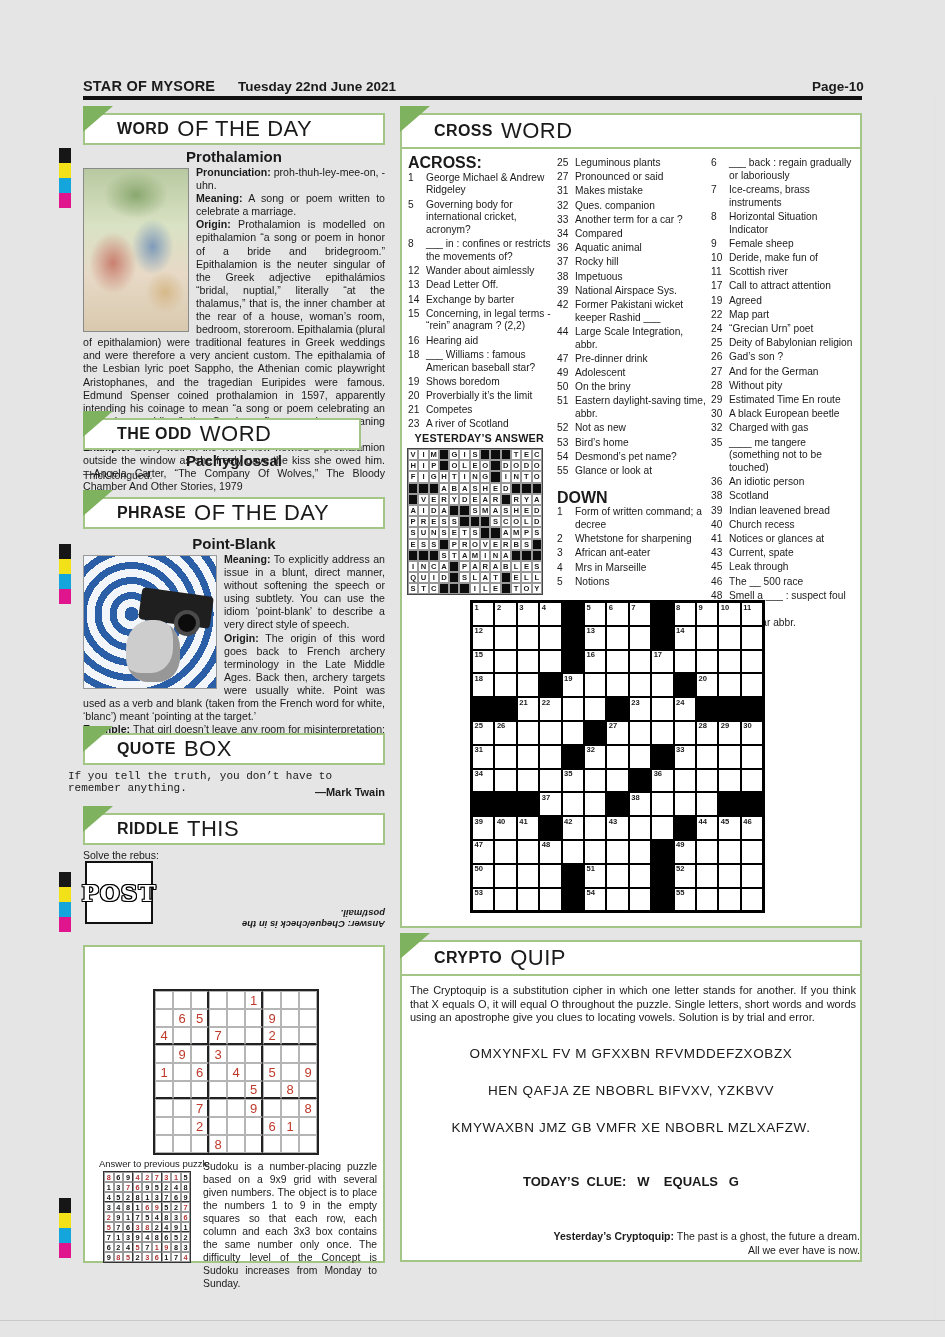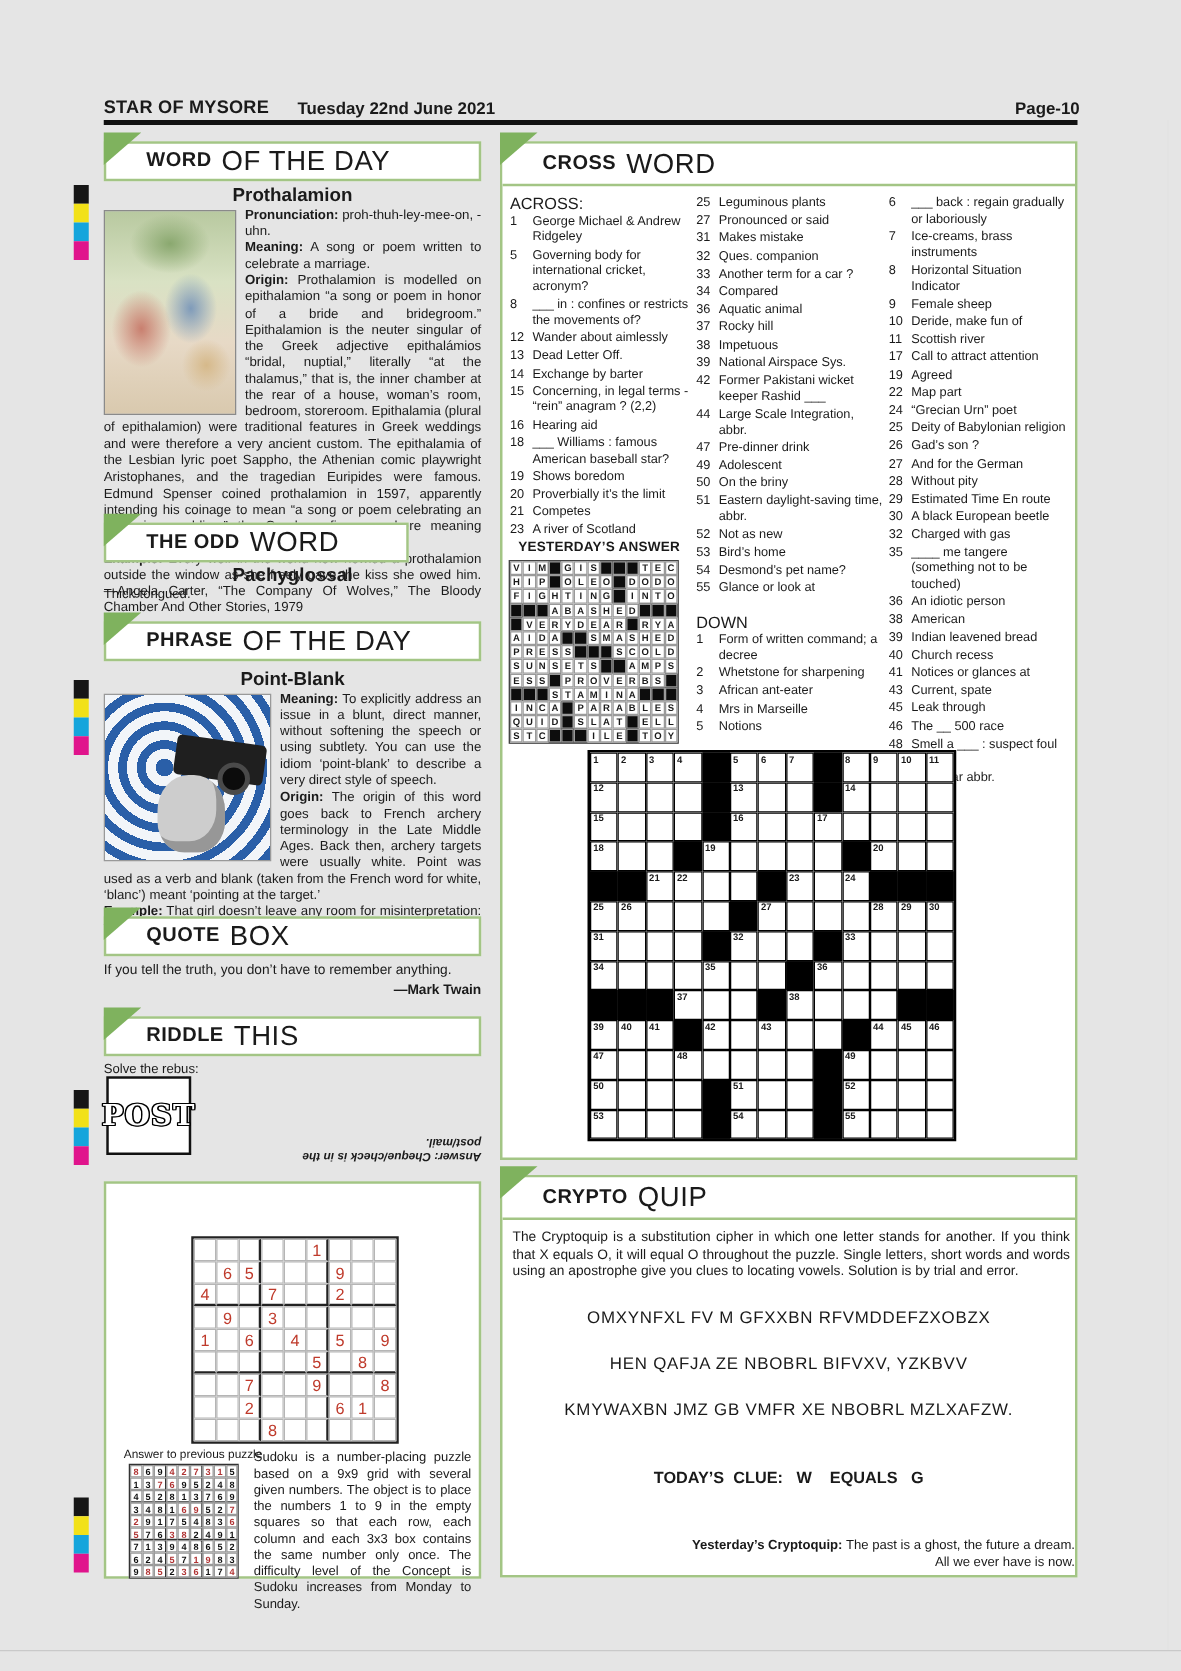--- a/index.html
+++ b/index.html
@@ -41,35 +41,35 @@
       radial-gradient(ellipse 28px 30px at 78% 76%, #d6b98a 0%, rgba(214,185,138,0) 70%),
       linear-gradient(180deg,#b8c9a0 0%,#d9e2c4 35%,#e7d9c6 65%,#d9c9ae 100%);}
 
   
   .phrase-img{position:relative;width:134px;height:134px;float:left;margin:2px 7px 2px 0;border:1px solid #999;overflow:hidden;
     background:repeating-radial-gradient(circle at 36% 44%, #2a5fa8 0 7px, #f2f5f9 7px 15px);}
   .phrase-gun{position:absolute;right:4px;top:36px;width:72px;height:32px;background:#1f1f1f;transform:rotate(8deg);border-radius:4px;}
   .phrase-muzzle{position:absolute;right:16px;top:54px;width:26px;height:26px;border-radius:50%;background:#0c0c0c;border:4px solid #4a4a4a;}
   .phrase-face{position:absolute;left:42px;top:64px;width:54px;height:62px;background:#cdcdcd;border-radius:46% 46% 40% 40%;box-shadow:inset -7px -9px 0 #979797;}
 
-  .quote-text{position:absolute;left:83px;top:770px;width:302px;font-size:11px;}
+  .quote-text{position:absolute;left:68px;top:770px;width:302px;font-size:11px;font-family:Liberation Mono, monospace;}
   .quote-attrib{position:absolute;left:83px;top:786px;width:302px;text-align:right;font-weight:bold;font-size:11px;}
 
   .riddle-prompt{position:absolute;left:83px;top:849px;width:302px;font-size:10.5px;}
   .rebus-box{position:absolute;left:85px;top:861px;width:68px;height:63px;border:2px solid #111;display:flex;align-items:center;justify-content:center;background:#fff;}
   .rebus-text{font-family:"DejaVu Serif",serif;font-weight:bold;font-size:23px;color:#fff;letter-spacing:1px;
     text-shadow:-1px -1px 0 #000,1px -1px 0 #000,-1px 1px 0 #000,1px 1px 0 #000,0 -1px 0 #000,0 1px 0 #000,-1px 0 0 #000,1px 0 0 #000;}
   .riddle-answer{position:absolute;left:213px;top:908px;width:172px;transform:rotate(180deg);font-size:9.5px;font-style:italic;font-weight:bold;text-align:left;}
 
   
   .bigbox{position:absolute;border:2px solid var(--accent);background:#fff;}
 
   
   .cluecol{position:absolute;font-size:10.2px;line-height:12.7px;}
-  .clue-header{font-weight:normal;font-size:13px;margin-bottom:2px;}
+  .clue-header{font-weight:bold;font-size:16px;margin-bottom:2px;}
   .clue{display:flex;margin-bottom:1.5px;}
   .cnum{flex:none;width:18px;}
   .ctext{flex:1;}
   .down-block{margin-top:14px;}
 
   .yest-label{position:absolute;left:6px;top:317px;width:136px;text-align:right;font-weight:bold;font-size:10.8px;letter-spacing:.2px;}
   .ans-grid{position:absolute;left:5px;top:333px;display:grid;grid-template-columns:repeat(13,10.3px);grid-auto-rows:11.2px;border:1.5px solid #444;background:#9a9a9a;}
   .agc{background:#fff;border:.5px solid #9a9a9a;display:flex;align-items:center;justify-content:center;font-size:7.6px;font-weight:bold;}
   .agc.blk{background:#0d0d0d;}
 
@@ -142,21 +142,21 @@
   </div>
   <div class="puzzle-word" style="top:148px">Prothalamion</div>
   <div class="content" style="top:166px" id="wod-content">
     <div class="wod-img"></div>
   <div class="entry"><b>Pronunciation:</b> proh-thuh-ley-mee-on, -uhn.</div>
       <div class="entry"><b>Meaning:</b> A song or poem written to celebrate a marriage.</div>
       <div class="entry"><b>Origin:</b> Prothalamion is modelled on epithalamion “a song or poem in honor of a bride and bridegroom.” Epithalamion is the neuter singular of the Greek adjective epithalámios “bridal, nuptial,” literally “at the thalamus,” that is, the inner chamber at the rear of a house, woman’s room, bedroom, storeroom. Epithalamia (plural of epithalamion) were traditional features in Greek weddings and were therefore a very ancient custom. The epithalamia of the Lesbian lyric poet Sappho, the Athenian comic playwright Aristophanes, and the tragedian Euripides were famous. Edmund Spenser coined prothalamion in 1597, apparently intending his coinage to mean “a song or poem celebrating an upcoming wedding,” the Greek prefix pro— here meaning “before in time,” not “before in space.”</div>
       <div class="entry"><b>Example:</b> Every wolf in the world now howled a prothalamion outside the window as she freely gave the kiss she owed him. —Angela Carter, “The Company Of Wolves,” The Bloody Chamber And Other Stories, 1979</div>
     </div>
 
-  <div class="tbox" style="left:83px;top:418px;width:244px;height:32px">
+  <div class="tbox" style="left:83px;top:418px;width:278px;height:32px">
     <span class="flag"></span>
     <span class="tb-bold">THE ODD</span>
     <span class="tb-light">WORD</span>
   </div>
   <div class="puzzle-word" style="top:452px">Pachyglossal</div>
   <div class="small-def" style="top:469px">Thick-tongued.</div>
 
   <div class="tbox" style="left:83px;top:497px;width:302px;height:32px">
     <span class="flag"></span>
     <span class="tb-bold">PHRASE</span>
@@ -610,21 +610,21 @@
           <div class="clue">
             <span class="cnum">35</span>
             <span class="ctext">____ me tangere (something not to be touched)</span>
           </div>
           <div class="clue">
             <span class="cnum">36</span>
             <span class="ctext">An idiotic person</span>
           </div>
           <div class="clue">
             <span class="cnum">38</span>
-            <span class="ctext">American</span>
+            <span class="ctext">Scotland</span>
           </div>
           <div class="clue">
             <span class="cnum">39</span>
             <span class="ctext">Indian leavened bread</span>
           </div>
           <div class="clue">
             <span class="cnum">40</span>
             <span class="ctext">Church recess</span>
           </div>
           <div class="clue">

